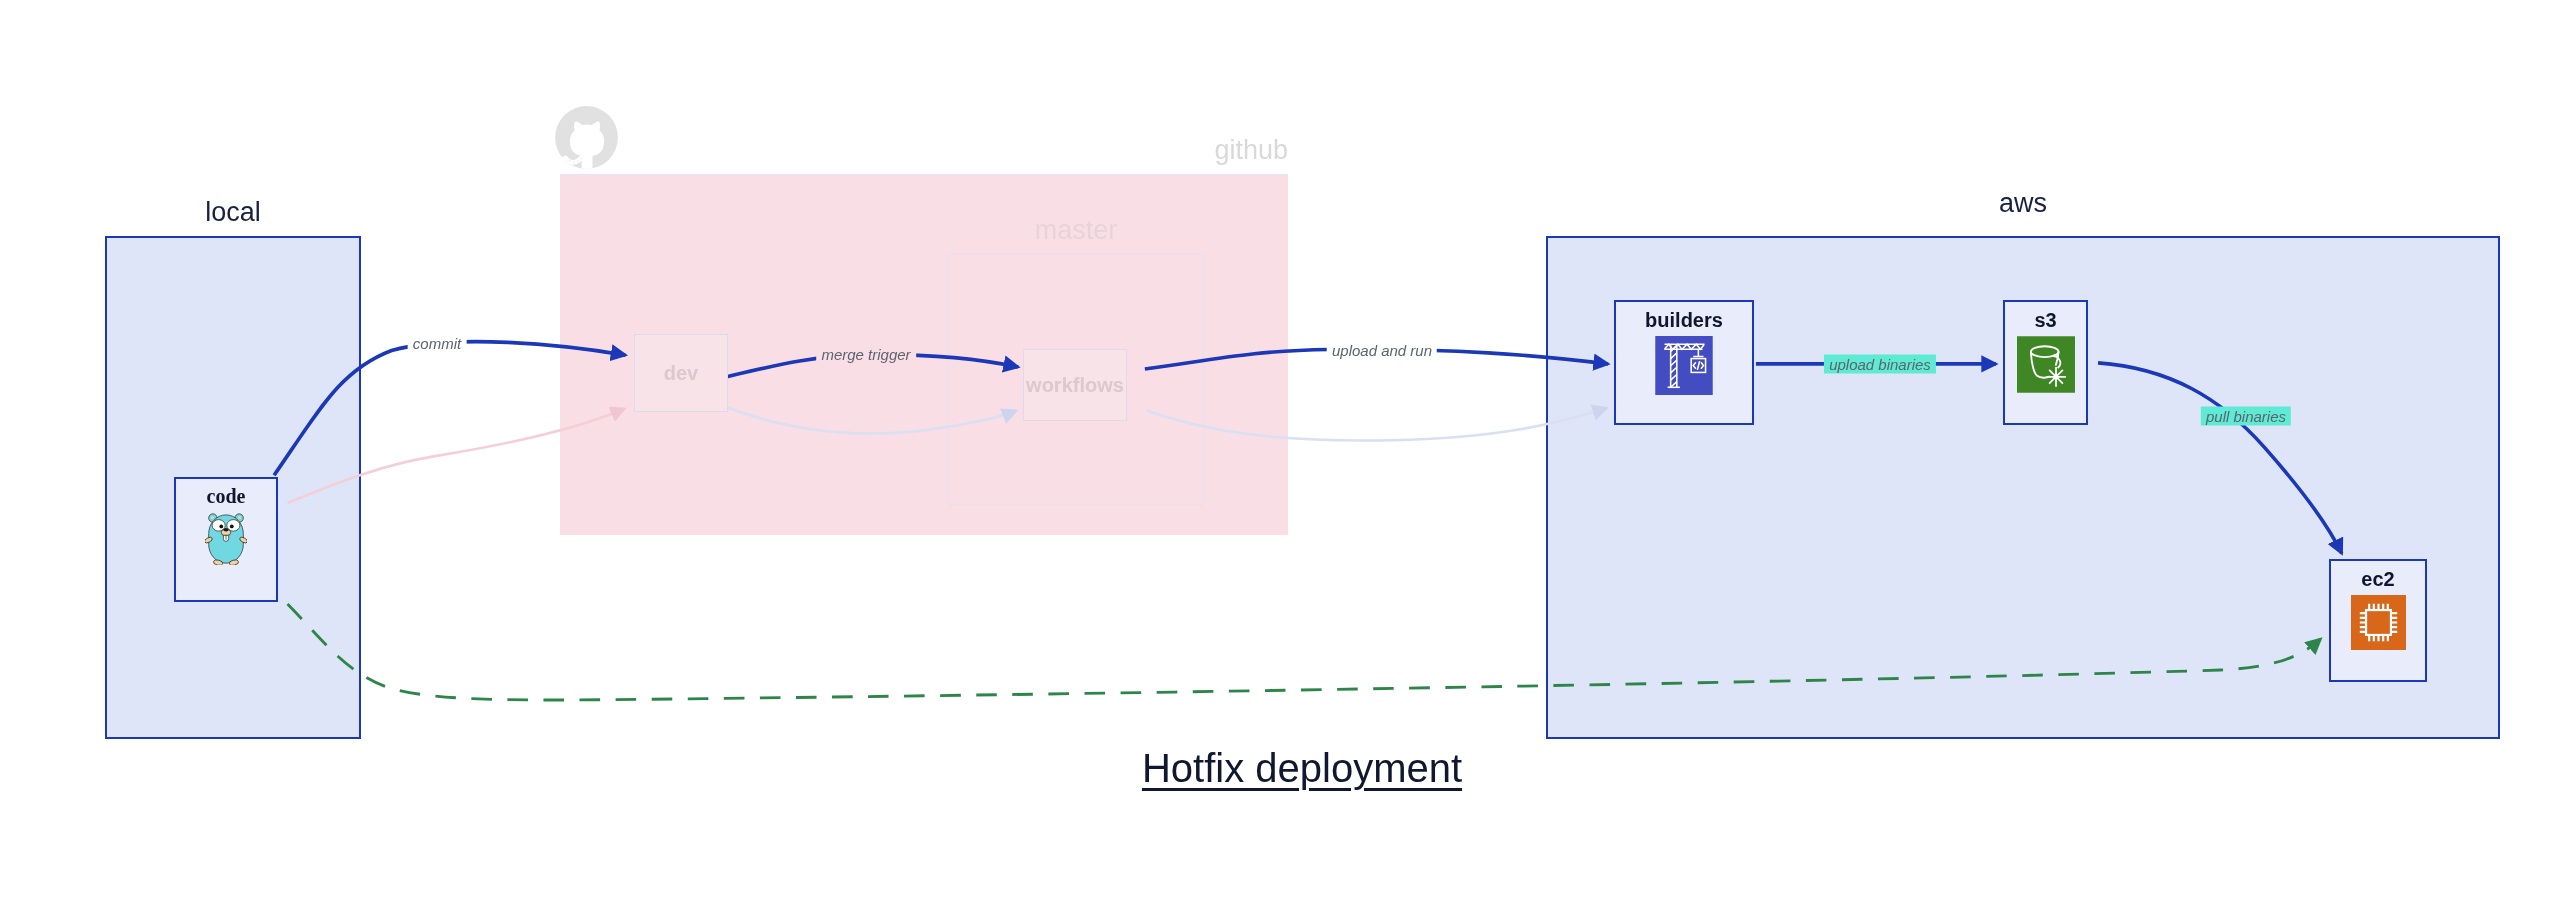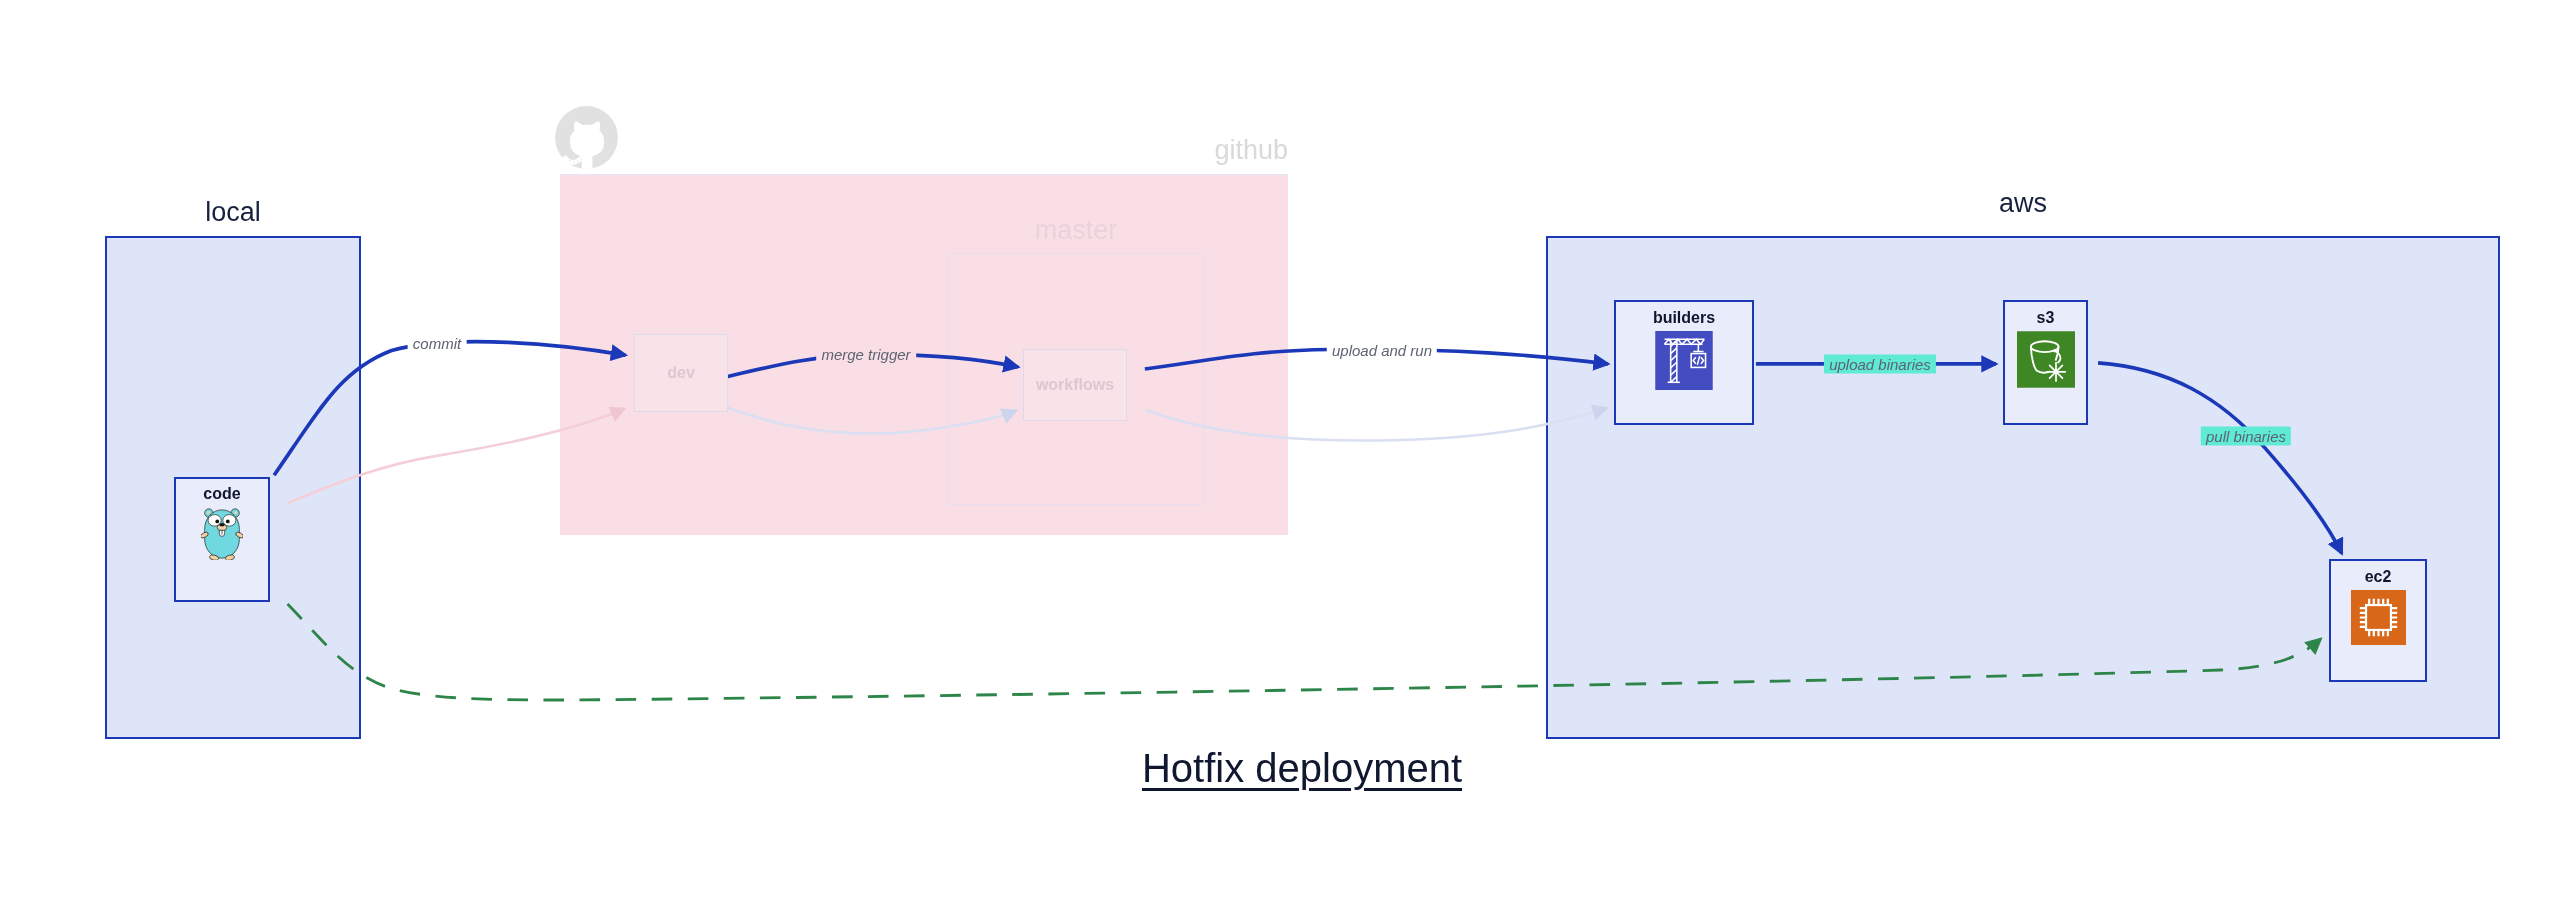--- a/index.html
+++ b/index.html
@@ -10,21 +10,21 @@
   .region.pink{background:#f9dfe5;border-top:1.5px solid #e2e6f6;}
   .region.master{background:transparent;border:1.5px solid #e6dfef;}
   .region-label{position:absolute;font-size:27px;font-weight:500;color:#18213f;
                 text-align:center;white-space:nowrap;}
   .region-label.faded-gray{color:#d9d9d9;text-align:right;}
   .region-label.faded-pink{color:#e9d3da;}
   .node{position:absolute;box-sizing:border-box;display:flex;flex-direction:column;
         align-items:center;}
   .node.solid{background:#e9edfb;border:2.1px solid #1a38b8;padding-top:6.2px;gap:4.1px;}
   .node.ghost{background:#f8e3e9;border:1.5px solid #ded9ec;justify-content:center;}
-  .node-label{font-size:16px;font-weight:bold;color:#0f162e;white-space:nowrap;}
+  .node-label{font-size:20px;font-weight:bold;color:#0f162e;white-space:nowrap;}
   .node.ghost .node-label{color:#ddc7d0;}
   .edges{position:absolute;left:0;top:0;width:2604px;height:902px;pointer-events:none;}
   .edge-label{position:absolute;transform:translate(-50%,-50%);font-size:15px;
               font-style:italic;color:#5d6370;white-space:nowrap;padding:1px 5.2px;}
   .bg-white{background:#ffffff;}
   .bg-pink{background:#f9dfe5;}
   .bg-peri{background:#5eead4;}
   .title{position:absolute;left:0;width:2604px;top:746px;text-align:center;
          font-size:40px;color:#101830;text-decoration:underline;
          text-decoration-thickness:3.1px;text-underline-offset:6.2px;}
@@ -93,21 +93,21 @@
   </svg>
 
   <div class="node ghost" style="left:634px;top:334px;width:94px;height:78px;">
     <span class="node-label">dev</span>
   </div>
 
   <div class="node ghost" style="left:1023px;top:349px;width:104px;height:72px;">
     <span class="node-label">workflows</span>
   </div>
 
-  <div class="node solid" style="left:174px;top:477px;width:96px;height:125px;">
+  <div class="node solid" style="left:174px;top:477px;width:104px;height:125px;font-family:Liberation Serif, serif;">
     <span class="node-label">code</span>
     <span>
       <svg class="icon" width="42" height="53" viewBox="0 0 80 100">
         <g stroke="#2b2b2b" stroke-width="1.4">
           <circle cx="15" cy="11" r="8" fill="#6fd8e0"></circle>
           <circle cx="65" cy="11" r="8" fill="#6fd8e0"></circle>
           <circle cx="14" cy="10" r="3" fill="#f2d1a4" stroke="none"></circle>
           <circle cx="66" cy="10" r="3" fill="#f2d1a4" stroke="none"></circle>
           <rect x="7" y="5" width="66" height="92" rx="33" ry="36" fill="#6fd8e0"></rect>
           <ellipse cx="6.5" cy="53" rx="8" ry="4.2" fill="#f2d1a4" transform="rotate(-28 6.5 53)"></ellipse>
@@ -177,18 +177,18 @@
           <path d="M77 35 H89 M77 44 H89 M77 53 H89 M77 62 H89 M77 71 H89"></path>
         </g>
       </svg>
     </span>
   </div>
 
   <div class="edge-label bg-white" style="left:402px;top:343px;margin-left:35px;">commit</div>
   <div class="edge-label bg-pink" style="left:866px;top:354px;">merge trigger</div>
   <div class="edge-label bg-white" style="left:1382px;top:350px;">upload and run</div>
   <div class="edge-label bg-peri" style="left:1880px;top:364px;">upload binaries</div>
-  <div class="edge-label bg-peri" style="left:2246px;top:416px;margin-top:20px;">pull binaries</div>
+  <div class="edge-label bg-peri" style="left:2246px;top:416px;">pull binaries</div>
 
   <div class="title">Hotfix deployment</div>
 
 </div>
 
 
 </body></html>

